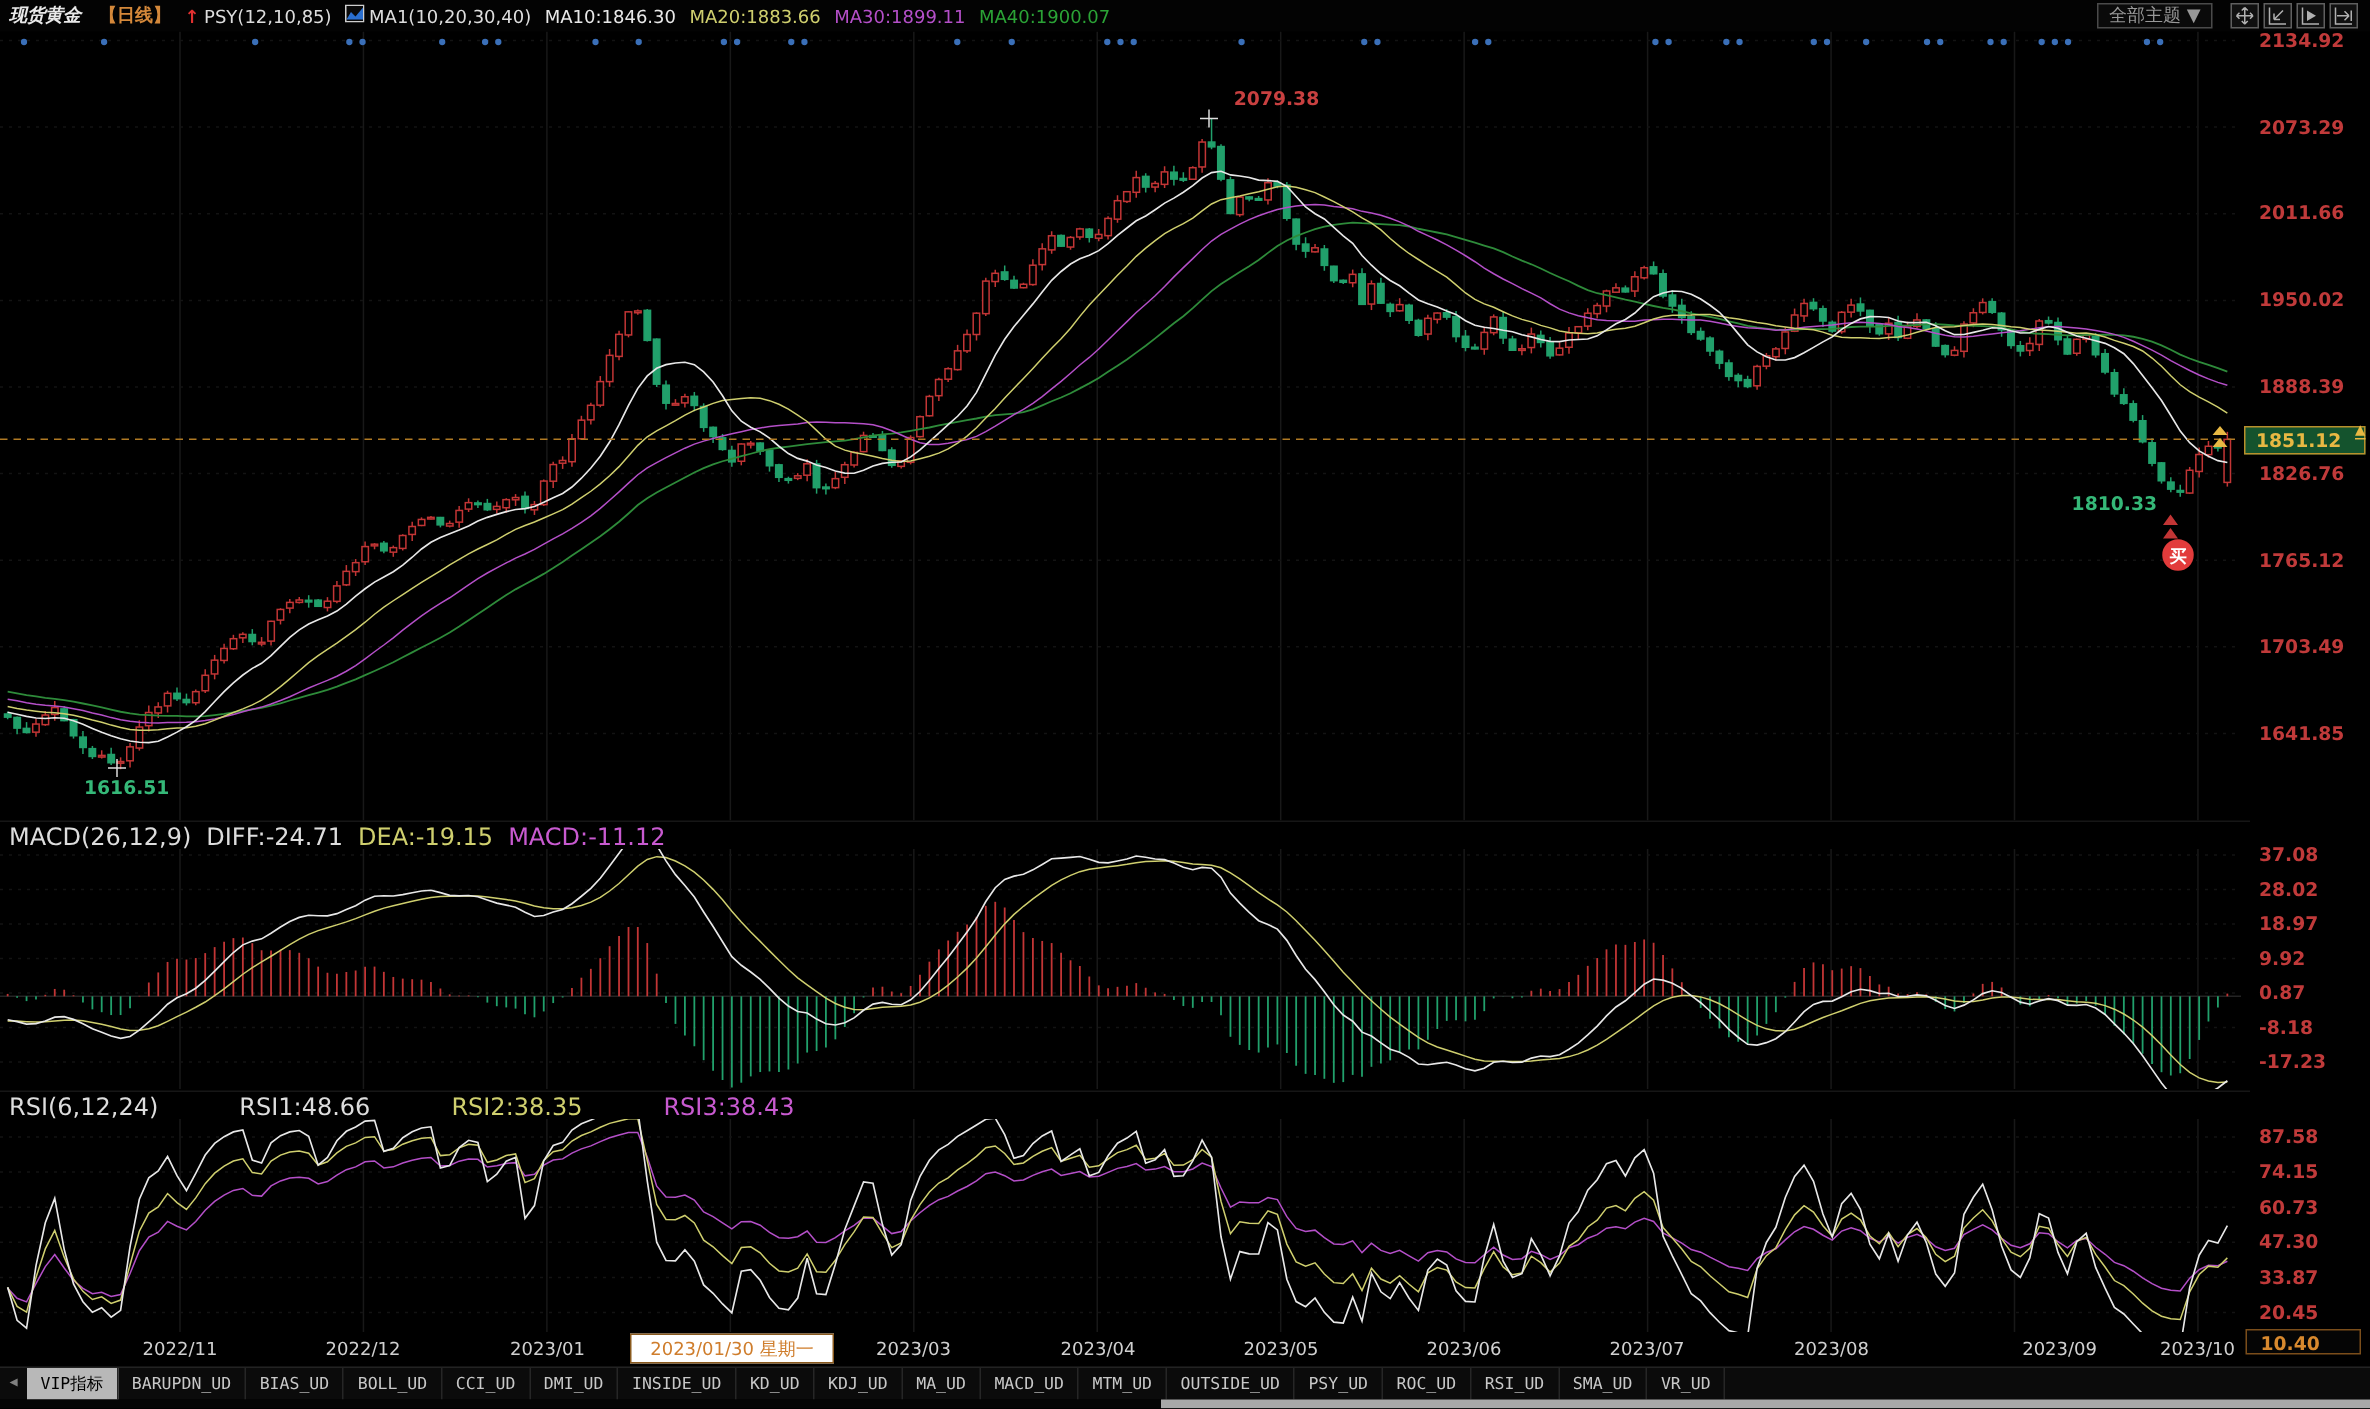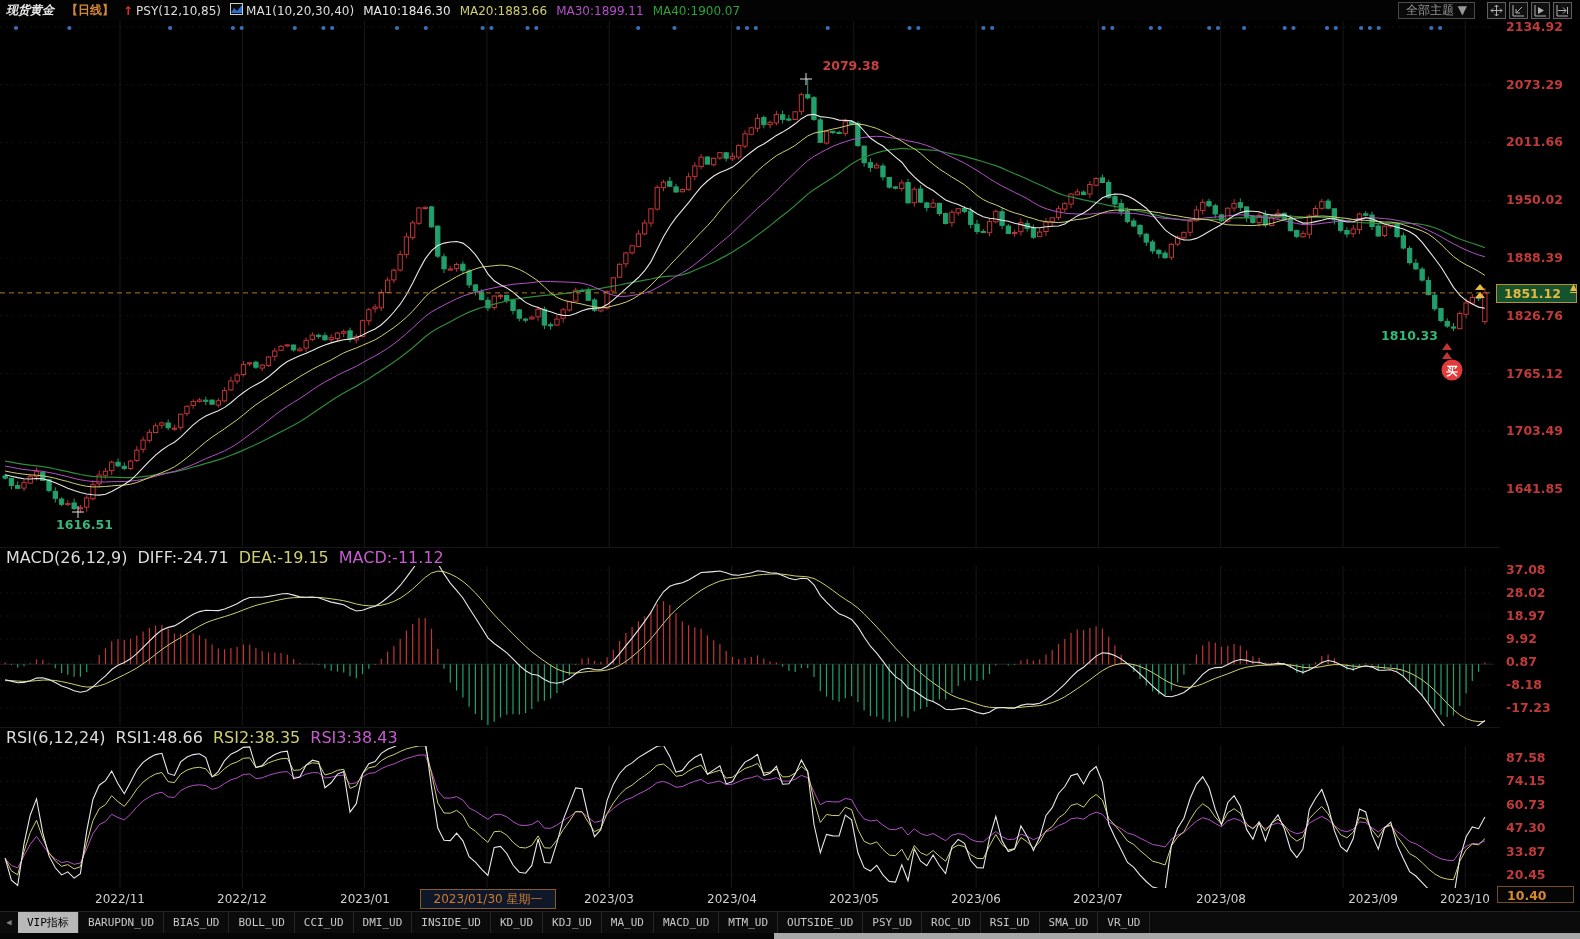--- a/index.html
+++ b/index.html
@@ -17,33 +17,33 @@
              padding:0 7px;margin-right:9px;cursor:pointer;background:#0a0a0a;}
   .tb-icon{width:17px;height:15px;border:1px solid #5f5f5f;background:#101010;margin-left:3px;
            display:flex;align-items:center;justify-content:center;cursor:pointer;}
   .mini-chart-ic{display:inline-block;margin-right:3px;vertical-align:-2px;}
   
   #main-chart{position:absolute;top:21px;left:0;}
   #macd-chart{position:absolute;top:566px;left:0;}
   #rsi-chart{position:absolute;top:746px;left:0;}
   .pane-header{position:absolute;left:0;height:19px;display:flex;align-items:center;
                padding-left:6px;font-size:16px;border-top:1px solid #161616;width:1494px;}
-  #macd-header{top:547px;} #rsi-header{top:727px;}
+  #macd-header{top:547px;} #rsi-header{top:727px;gap:44px;}
   .ph{margin-right:10px;white-space:nowrap;}
   
   .axis-col{position:absolute;left:1494px;width:86px;pointer-events:none;}
   .axis-label{position:absolute;left:12px;font-size:12.5px;font-weight:bold;color:#c03a3a;white-space:nowrap;}
   #price-tag{position:absolute;left:1496px;top:284px;width:72px;height:17px;border:1px solid #b8902c;
              color:#e8b843;font-size:12.5px;font-weight:bold;line-height:17px;padding-left:7px;background:#14532d;}
   #axis-pin{position:absolute;left:1570px;top:283px;color:#e8b843;font-size:9px;border-bottom:1px solid #e8b843;line-height:9px;}
   
   #xaxis{position:absolute;top:888px;left:0;width:1494px;height:23px;font-size:12px;color:#d0d0d0;}
   .x-label{position:absolute;top:4px;width:110px;text-align:center;white-space:nowrap;}
   #crosshair-date{position:absolute;top:1px;left:420px;width:134px;height:18px;line-height:18px;text-align:center;
-                  border:1px solid #8a5a1e;color:#cf7d2c;background:#0f172a;white-space:nowrap;}
+                  border:1px solid #8a5a1e;color:#cf7d2c;background:#ffffff;white-space:nowrap;}
   #crosshair-val{position:absolute;top:886px;left:1497px;width:77px;height:17px;line-height:17px;border:1px solid #7a4d1a;
                  color:#d8892e;font-size:12.5px;font-weight:bold;padding-left:9px;background:#050505;box-sizing:border-box;}
   
   #tabbar{position:absolute;top:911px;left:0;width:1580px;height:22px;background:#0b0b0b;border-top:1px solid #232323;
           display:flex;align-items:stretch;font-family:"DejaVu Sans Mono","Liberation Mono",monospace;
           font-size:11px;color:#c8c8c8;box-sizing:border-box;}
   #tab-grip{width:18px;line-height:21px;text-align:center;color:#808080;font-size:9px;}
   .tab{padding:0 9px;line-height:21px;border-right:1px solid #262626;cursor:pointer;white-space:nowrap;}
   .tab.selected{background:#b8b8b8;color:#000;}
   

